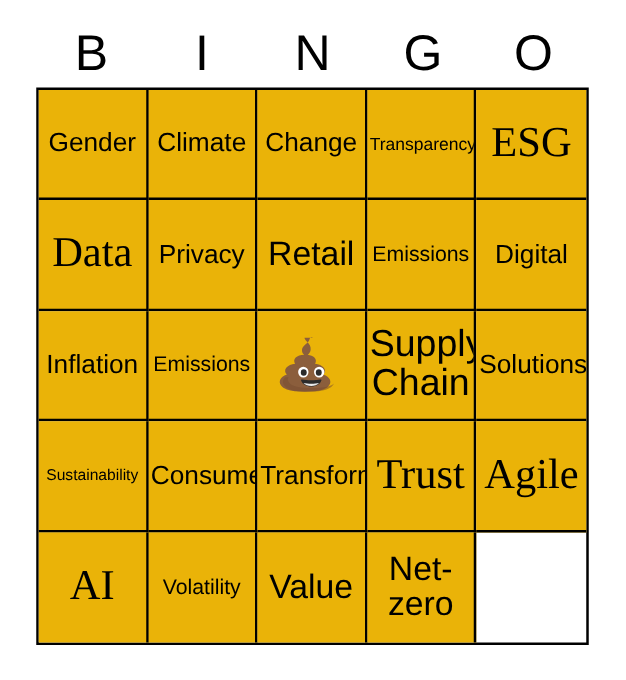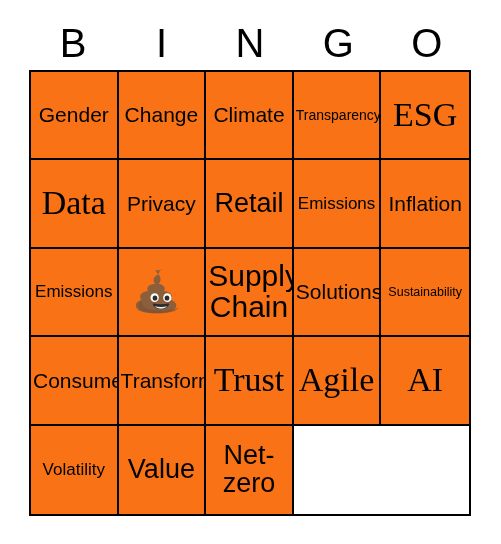--- a/index.html
+++ b/index.html
@@ -58,21 +58,21 @@
   .cell {
     box-sizing: border-box;
     border-right: 2px solid #000000;
     border-bottom: 2px solid #000000;
     display: flex;
     align-items: center;
     justify-content: center;
     text-align: center;
     padding: 1px 2px;
     overflow: hidden;
-    background: #f97316;
+    background: #eab308;
   }
   .cell:nth-child(5n) { border-right: none; }
   .cell:nth-child(n+21) { border-bottom: none; }
   .cell-text {
     display: block;
     width: 100%;
     line-height: 1.02;
     white-space: pre-line;
     color: #000000;
   }
@@ -104,43 +104,46 @@
     <div class="header-cell">G</div>
     <div class="header-cell">O</div>
   </div>
 
   <div id="bingo-grid">
 
     <div class="cell fs-md">
         <span class="cell-text">Gender</span>
       </div>
     <div class="cell fs-md">
+        <span class="cell-text">Climate</span>
+      </div>
+    <div class="cell fs-md">
         <span class="cell-text">Change</span>
-      </div>
-    <div class="cell fs-md">
-        <span class="cell-text">Climate</span>
       </div>
     <div class="cell fs-xs">
         <span class="cell-text">Transparency</span>
       </div>
     <div class="cell fs-xxl">
         <span class="cell-text">ESG</span>
       </div>
 
     <div class="cell fs-xxl">
         <span class="cell-text">Data</span>
       </div>
     <div class="cell fs-md">
         <span class="cell-text">Privacy</span>
       </div>
     <div class="cell fs-xl">
         <span class="cell-text">Retail</span>
       </div>
     <div class="cell fs-sm">
         <span class="cell-text">Emissions</span>
+      </div>
+    <div class="cell fs-md">
+        <span class="cell-text">Digital</span>
       </div>
 
     <div class="cell fs-md">
         <span class="cell-text">Inflation</span>
       </div>
     <div class="cell fs-sm">
         <span class="cell-text">Emissions</span>
       </div>
     <div class="cell free-cell">
       <span class="emoji-wrap">

